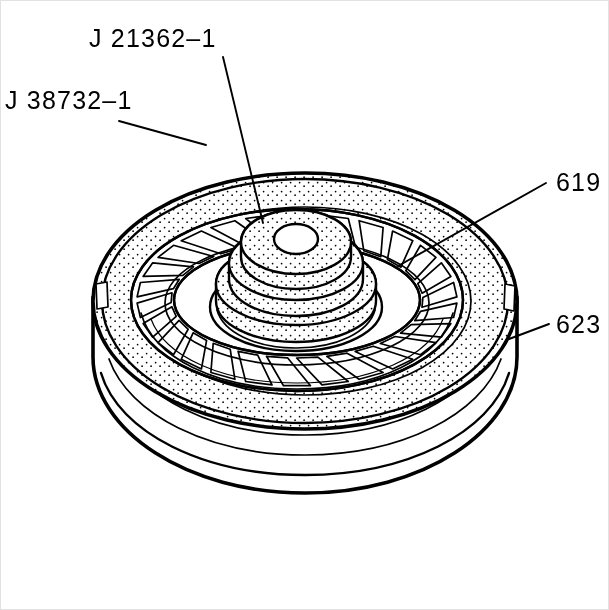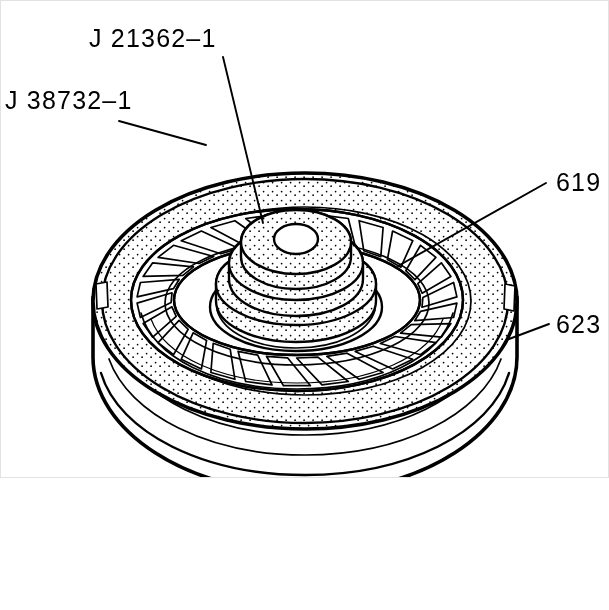--- a/index.html
+++ b/index.html
@@ -7,21 +7,21 @@
     margin: 0;
     padding: 0;
     background: #ffffff;
   }
   body {
     font-family: "Liberation Sans", sans-serif;
   }
   #figure-root {
     position: relative;
     width: 609px;
-    height: 478px;
+    height: 610px;
     background: #ffffff;
     box-sizing: border-box;
     border: 1px solid #e2e2e2;
     overflow: hidden;
   }
   #figure-svg {
     display: block;
     width: 609px;
     height: 610px;
   }

